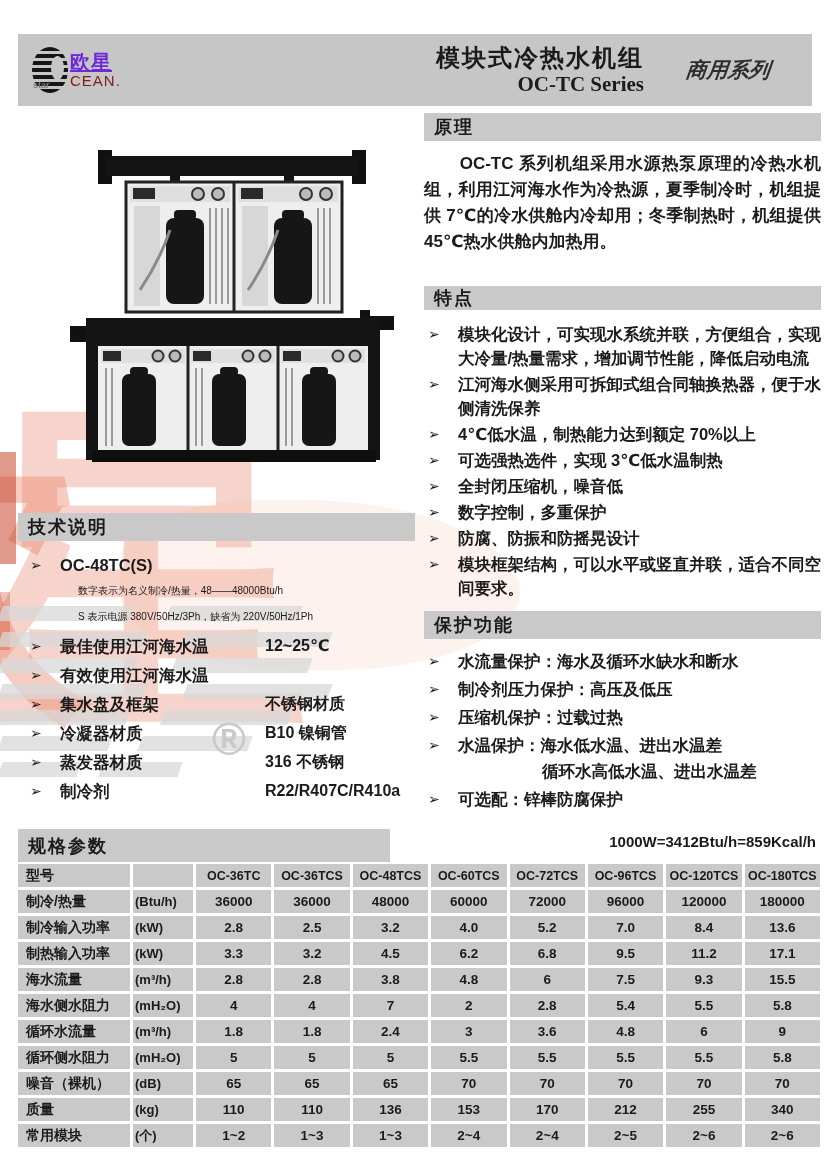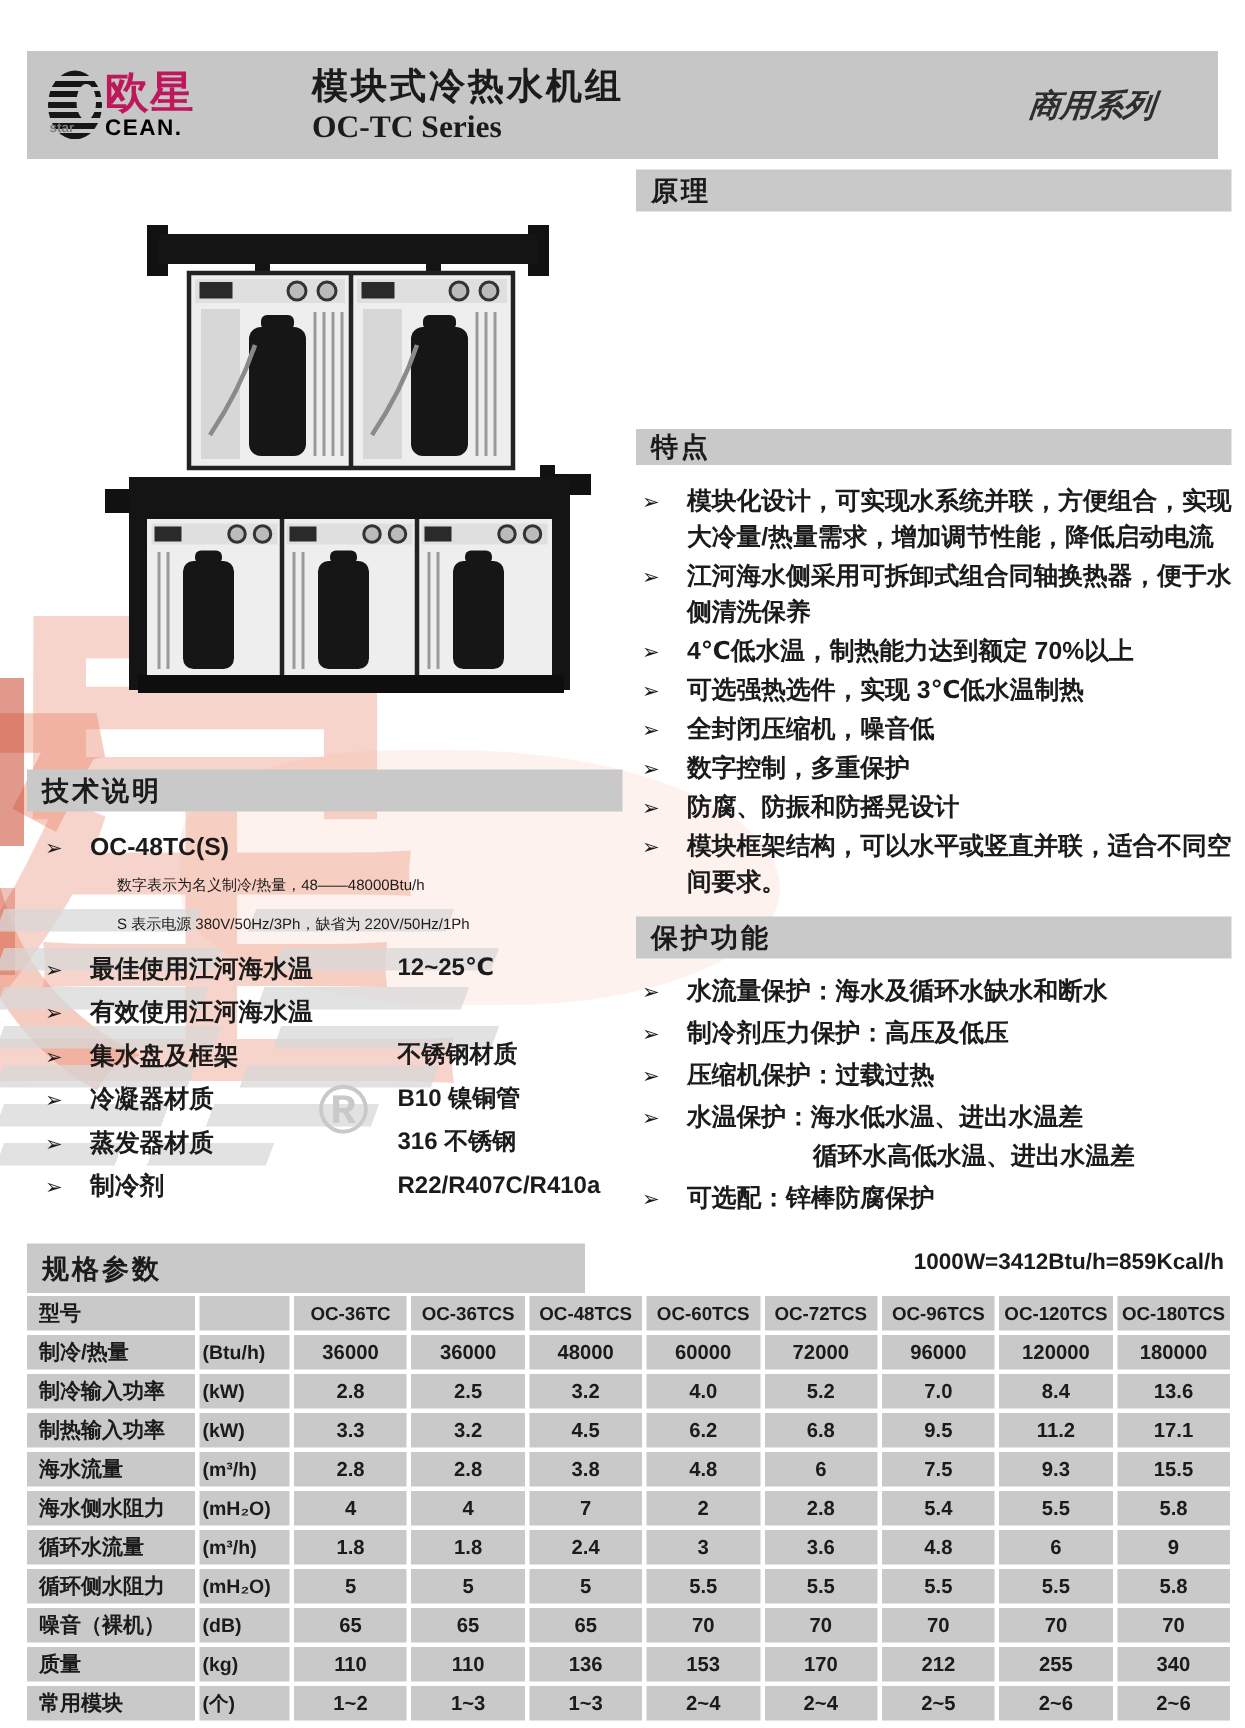--- a/index.html
+++ b/index.html
@@ -17,23 +17,23 @@
   
   .banner{left:18px;top:34px;width:794px;height:72px;background:#c6c6c6;
           display:flex;align-items:center;}
   .logo{display:flex;align-items:center;margin-left:14px;width:176px;}
   .logo-o{position:relative;width:36px;height:46px;border-radius:50%;
           background:repeating-linear-gradient(180deg,#161616 0 4px,#c6c6c6 4px 7px);}
   .logo-o:after{content:"";position:absolute;right:4px;top:9px;width:13px;height:24px;
           border-radius:50%;background:#c6c6c6;}
   .logo-star{position:absolute;left:1px;bottom:3px;font-size:9px;color:#7d7d7d;font-weight:700;}
   .logo-texts{margin-left:2px;display:flex;flex-direction:column;line-height:1;}
-  .logo-cn{font-size:29px;font-weight:800;color:#be185d;letter-spacing:1px;}
-  .logo-en{font-size:15px;font-weight:700;color:#000000;letter-spacing:1px;margin-top:1px;}
-  .banner-center{flex:1;text-align:left;line-height:1.15;}
+  .logo-cn{font-size:20px;font-weight:800;color:#6d28d9;letter-spacing:1px;text-decoration:underline;}
+  .logo-en{font-size:15px;font-weight:400;color:#7f1d1d;letter-spacing:1px;margin-top:1px;}
+  .banner-center{flex:1;text-align:right;line-height:1.15;}
   .title-cn{font-size:24px;font-weight:800;letter-spacing:2px;}
   .title-en{font-size:21px;font-weight:700;font-family:"Liberation Serif","DejaVu Serif",serif;}
   .series{width:168px;text-align:center;font-size:21px;font-weight:800;font-style:italic;
           font-family:"Liberation Serif","DejaVu Serif",serif;color:#2e2e2e;transform:skewX(-6deg);}
   
   .secbar{position:absolute;background:#c9c9c9;display:flex;align-items:center;z-index:1;}
   .secbar .sectitle{font-size:18px;font-weight:800;padding-left:10px;letter-spacing:2px;}
   
   .para{position:absolute;left:424px;top:151px;width:397px;font-size:17px;line-height:26px;
         font-weight:600;text-align:justify;text-indent:2.1em;z-index:1;}
@@ -188,20 +188,21 @@
           <line x1="216" y1="228" x2="216" y2="306"></line>
           <line x1="222" y1="228" x2="222" y2="306"></line>
         </g>
     </g>
     <rect x="22" y="310" width="284" height="12" fill="#0e0e0e"></rect>
   </svg>
 
   <div class="secbar" style="left:424px;top:113px;width:397px;height:28px;">
     <span class="sectitle">原理</span>
   </div>
+  <div class="para">OC-TC 系列机组采用水源热泵原理的冷热水机组，利用江河海水作为冷热源，夏季制冷时，机组提供 7℃的冷水供舱内冷却用；冬季制热时，机组提供 45℃热水供舱内加热用。</div>
 
   <div class="secbar" style="left:424px;top:286px;width:397px;height:24px;">
     <span class="sectitle">特点</span>
   </div>
   <div class="bullets" id="features-list" style="left:424px;top:322px;width:399px;">
       <div class="bullet-item">
         <span class="marker">➢</span>
         <span class="btext">模块化设计，可实现水系统并联，方便组合，实现大冷量/热量需求，增加调节性能，降低启动电流</span>
       </div>
       <div class="bullet-item">

